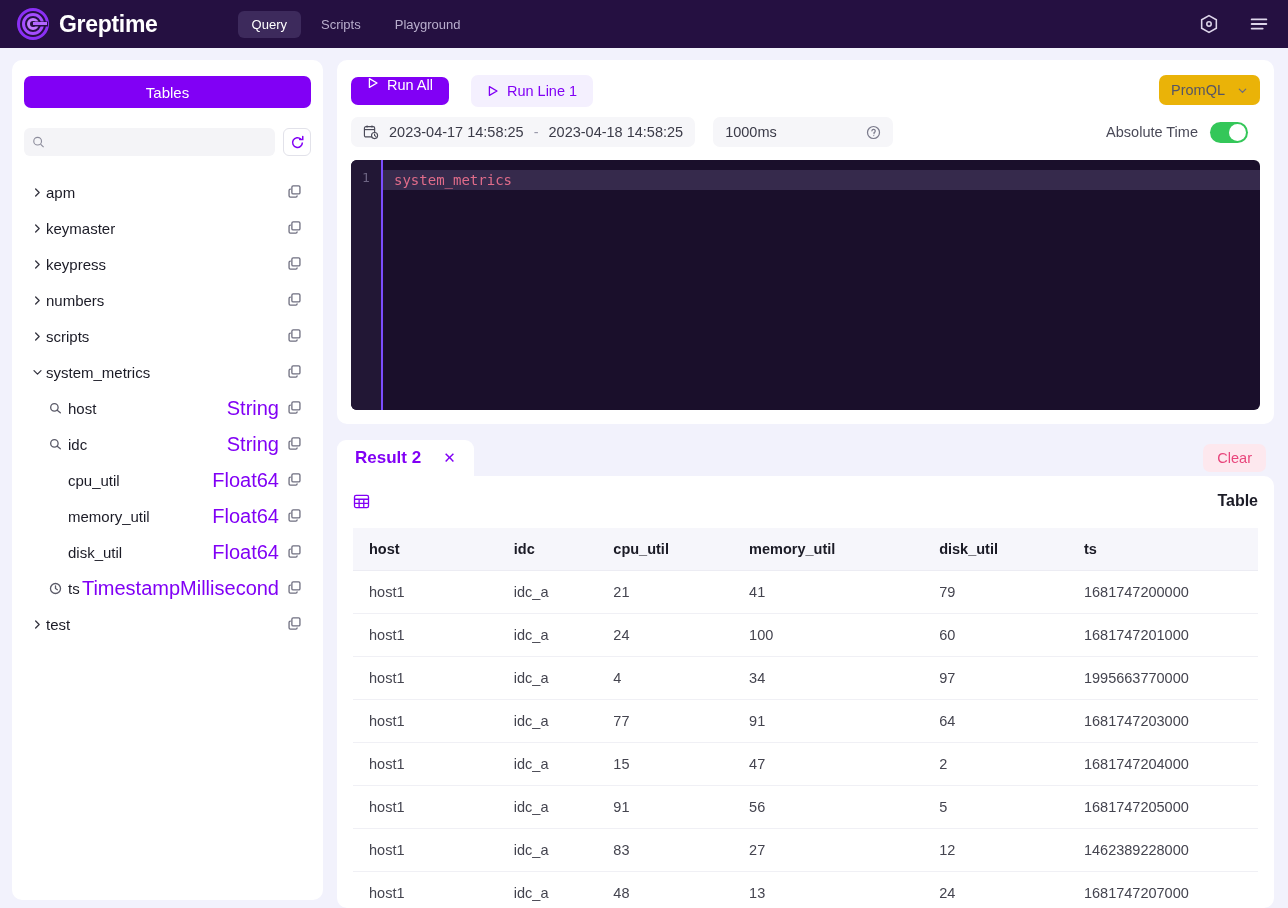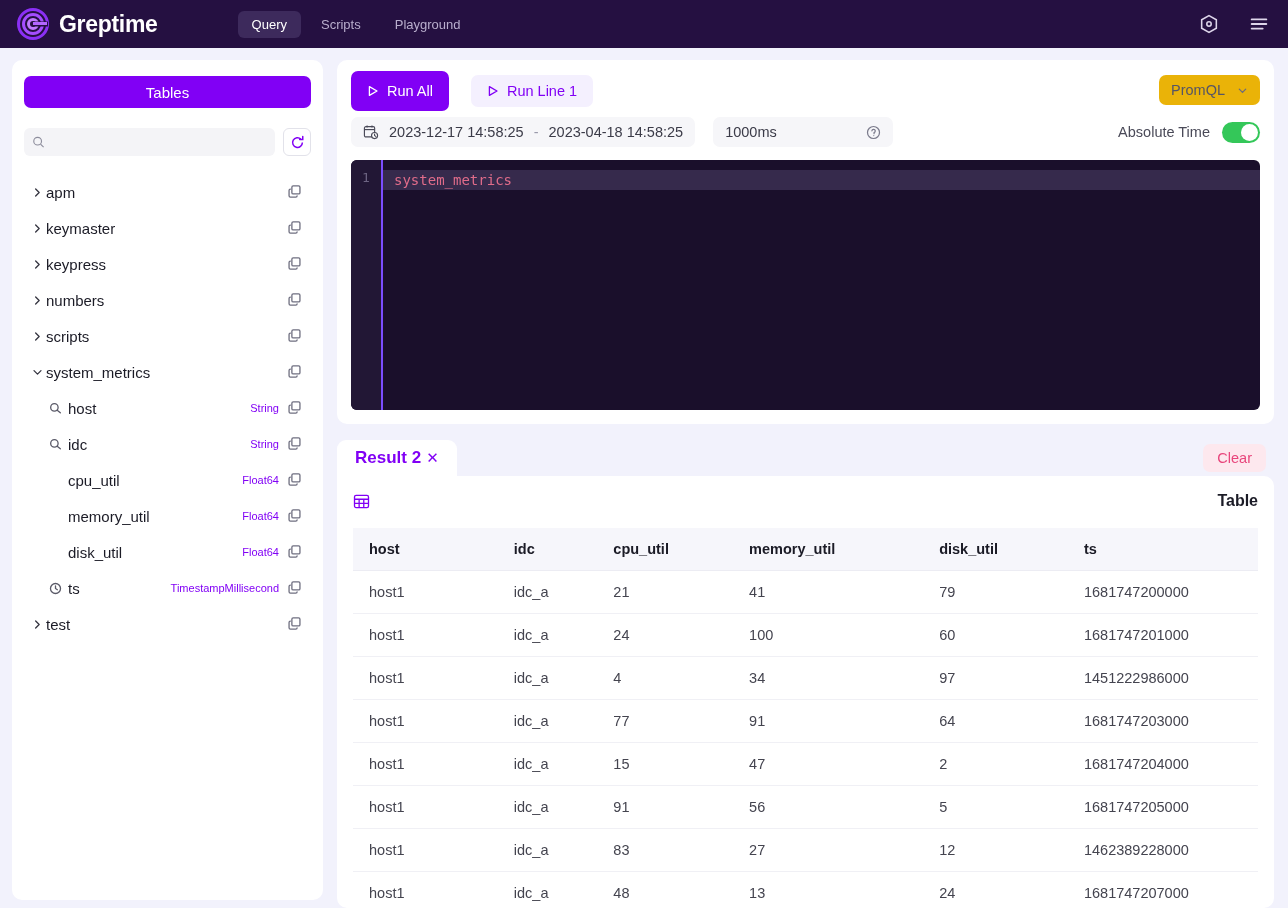--- a/index.html
+++ b/index.html
@@ -76,35 +76,35 @@
   .tree-row {
     display: flex; align-items: center;
     height: 36px; padding: 0 8px 0 4px;
     cursor: pointer; font-size: 15px; color: #1b1b26;
   }
   .tree-row .chev { width: 18px; display: flex; align-items: center; justify-content: center; color: #33333f; }
   .tree-row .colicon { width: 18px; display: flex; align-items: center; justify-content: center; margin-right: 4px; }
   .tree-row .label { flex: 1; }
   .tree-row.lvl1 { padding-left: 22px; }
   .tree-row.lvl1-noicon { padding-left: 44px; }
-  .dtype { color: #8100f5; font-size: 11px; margin-right: 8px; white-space: nowrap; }
+  .dtype { color: #8100f5; font-size: 20px; margin-right: 8px; white-space: nowrap; }
   .copy { width: 16px; height: 16px; flex: none; cursor: pointer; }
 
   
   .main { flex: 1; display: flex; flex-direction: column; gap: 14px; min-width: 0; }
 
   .card { background: #ffffff; border-radius: 10px; }
 
   .editor-card { padding: 12px 14px 0 14px; }
   .run-row { display: flex; align-items: center; height: 38px; position: relative; }
   .btn-run-all {
     background: #8100f5; color: #fff; border: none;
-    height: 40px; padding: 0 16px; border-radius: 7px;
+    height: 28px; padding: 0 16px; border-radius: 7px;
     font-family: inherit; font-size: 14.5px; font-weight: 500;
-    display: flex; align-items: center; gap: 8px; cursor: pointer;
+    display: flex; gap: 8px; cursor: pointer;
   }
   .btn-run-line {
     background: #f4f0fe; color: #8100f5; border: none;
     height: 32px; padding: 0 16px; border-radius: 7px; margin-left: 22px;
     font-family: inherit; font-size: 14.5px;
     display: flex; align-items: center; gap: 8px; cursor: pointer;
   }
   .lang-select {
     position: absolute; right: 0; top: 3px;
     background: #eab308; border-radius: 7px;
@@ -120,21 +120,21 @@
     font-size: 14.5px; color: #3b3b48; cursor: pointer;
   }
   .time-range .dash { color: #9a9aab; }
   .step-box {
     background: #f6f6f9; border-radius: 7px; height: 30px; width: 180px;
     display: flex; align-items: center; justify-content: space-between;
     padding: 0 12px; margin-left: 18px;
     font-size: 14.5px; color: #3b3b48; cursor: text;
   }
   .abs-time {
-    position: absolute; right: 0;
+    position: absolute; right: 12px;
     display: flex; align-items: center; gap: 12px;
     font-size: 14.5px; color: #4a4a58;
   }
   .toggle {
     width: 38px; height: 21px; border-radius: 11px;
     background: #34c759; position: relative; cursor: pointer;
   }
   .toggle .knob {
     position: absolute; top: 2px; left: 19px;
     width: 17px; height: 17px; border-radius: 50%; background: #fff;
@@ -161,21 +161,21 @@
     font-family: "DejaVu Sans Mono", monospace; font-size: 14px;
     line-height: 20px; color: #e06c8a;
   }
 
   
   .result-wrap { flex: 1; display: flex; flex-direction: column; min-height: 0; }
   .tabs-row { display: flex; align-items: flex-end; height: 38px; position: relative; }
   .tab {
     background: #ffffff; border-radius: 9px 9px 0 0;
     padding: 8px 18px 8px 18px;
-    display: flex; align-items: center; gap: 5px;
+    display: flex; align-items: center; gap: 22px;
     font-size: 17px; font-weight: bold; color: #8100f5; cursor: pointer;
   }
   .tab .close { font-size: 15px; font-weight: normal; color: #8100f5; cursor: pointer; }
   .clear-btn {
     position: absolute; right: 8px; bottom: 4px;
     background: #fde8ee; color: #e8467c; border: none;
     border-radius: 7px; height: 28px; padding: 0 14px;
     font-family: inherit; font-size: 14.5px; cursor: pointer;
   }
   .result-body {
@@ -442,21 +442,21 @@
       <div class="time-row">
         <div class="time-range">
           <svg width="16" height="16" viewBox="0 0 18 18" fill="none" stroke="#4a4a58" stroke-width="1.3">
             <rect x="1.6" y="3" width="11.5" height="11.5" rx="1.6"></rect>
             <line x1="1.6" y1="6.3" x2="13.1" y2="6.3"></line>
             <line x1="4.6" y1="1.6" x2="4.6" y2="4"></line>
             <line x1="10.1" y1="1.6" x2="10.1" y2="4"></line>
             <circle cx="13" cy="13" r="3.4" fill="#ffffff"></circle>
             <path d="M13 11.2V13l1.3.9" stroke-linecap="round"></path>
           </svg>
-          <span>2023-12-17 14:58:25</span>
+          <span>2023-04-17 14:58:25</span>
           <span class="dash">-</span>
           <span>2023-04-18 14:58:25</span>
         </div>
         <div class="step-box">
           <span>1000ms</span>
           <svg width="15" height="15" viewBox="0 0 16 16" fill="none" stroke="#7a7a8b" stroke-width="1.3">
             <circle cx="8" cy="8" r="6.4"></circle>
             <path d="M6.3 6.2a1.8 1.8 0 1 1 2.3 1.9v1.1" stroke-linecap="round"></path>
             <circle cx="8.3" cy="11.3" r="0.6" fill="#7a7a8b" stroke="none"></circle>
           </svg>
@@ -537,21 +537,21 @@
                 <td>100</td>
                 <td>60</td>
                 <td>1681747201000</td>
               </tr>
               <tr>
                 <td>host1</td>
                 <td>idc_a</td>
                 <td>4</td>
                 <td>34</td>
                 <td>97</td>
-                <td>1451222986000</td>
+                <td>1995663770000</td>
               </tr>
               <tr>
                 <td>host1</td>
                 <td>idc_a</td>
                 <td>77</td>
                 <td>91</td>
                 <td>64</td>
                 <td>1681747203000</td>
               </tr>
               <tr>

